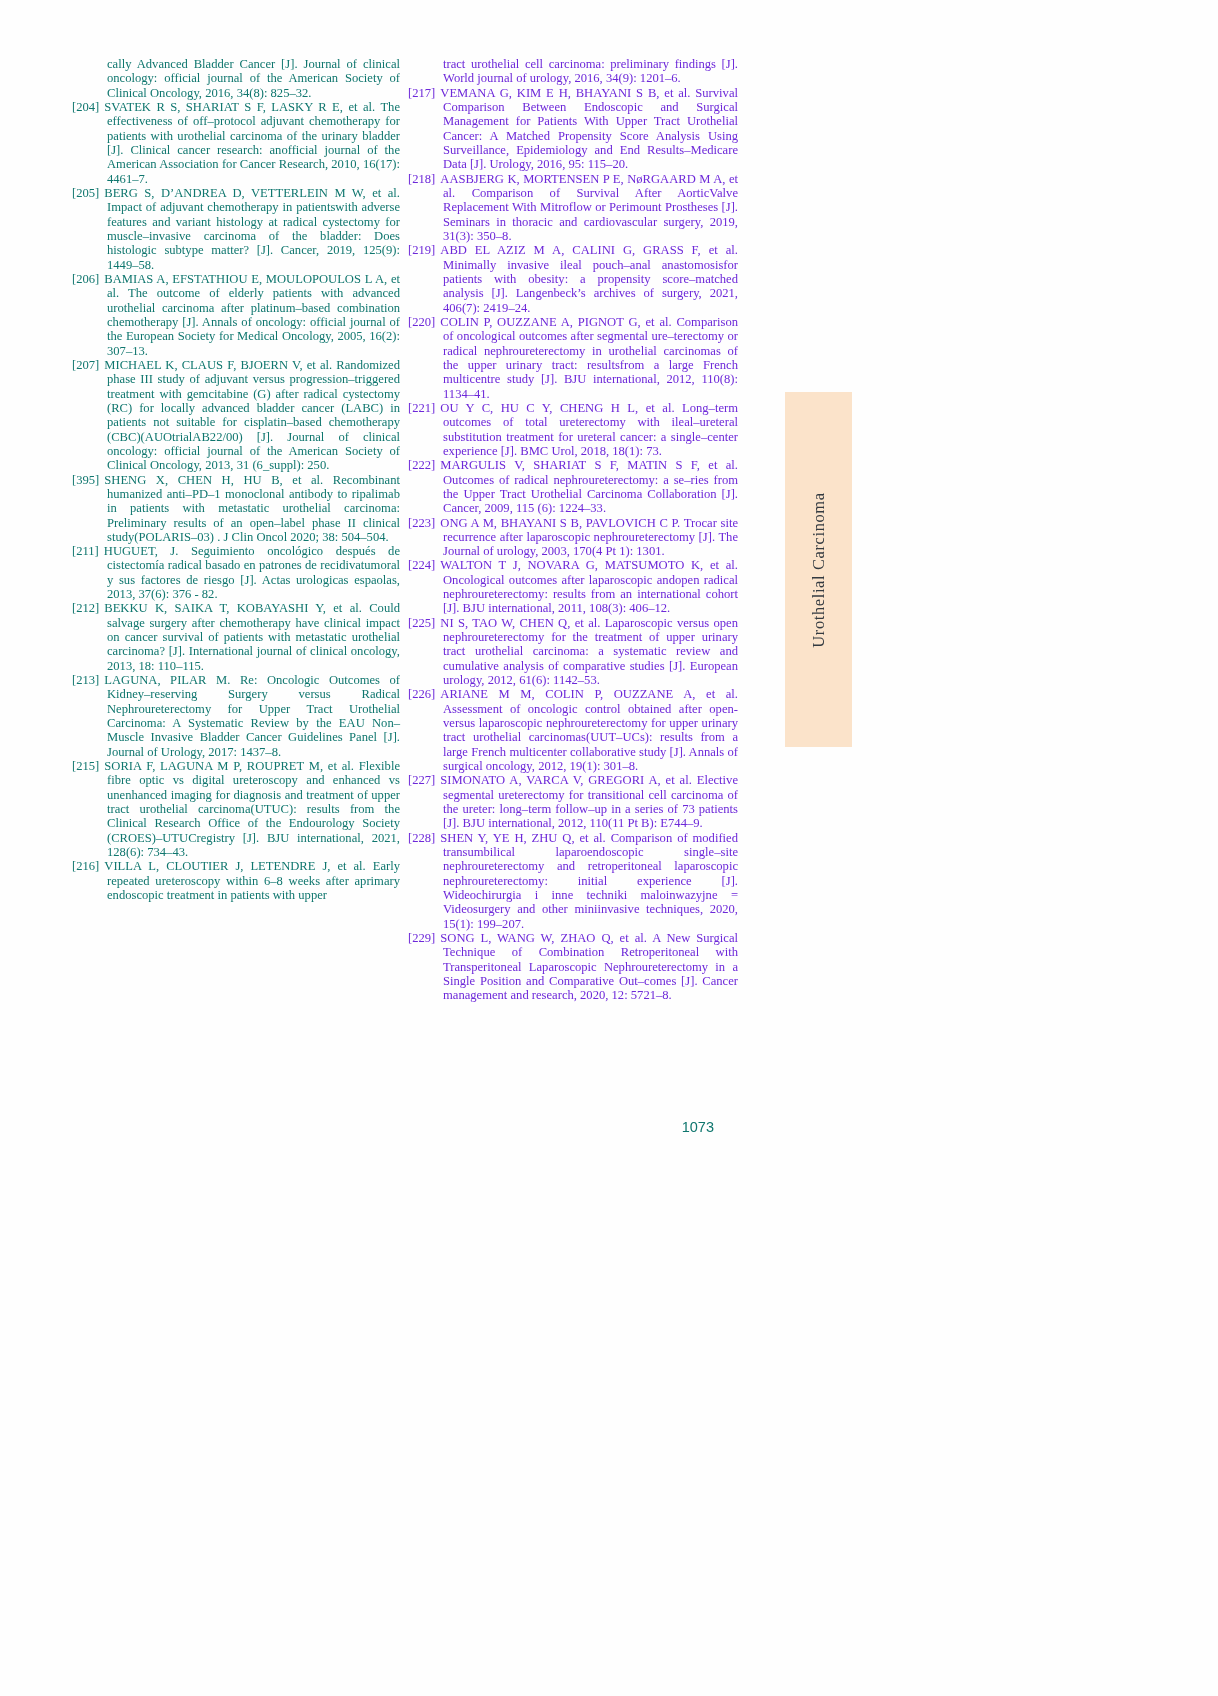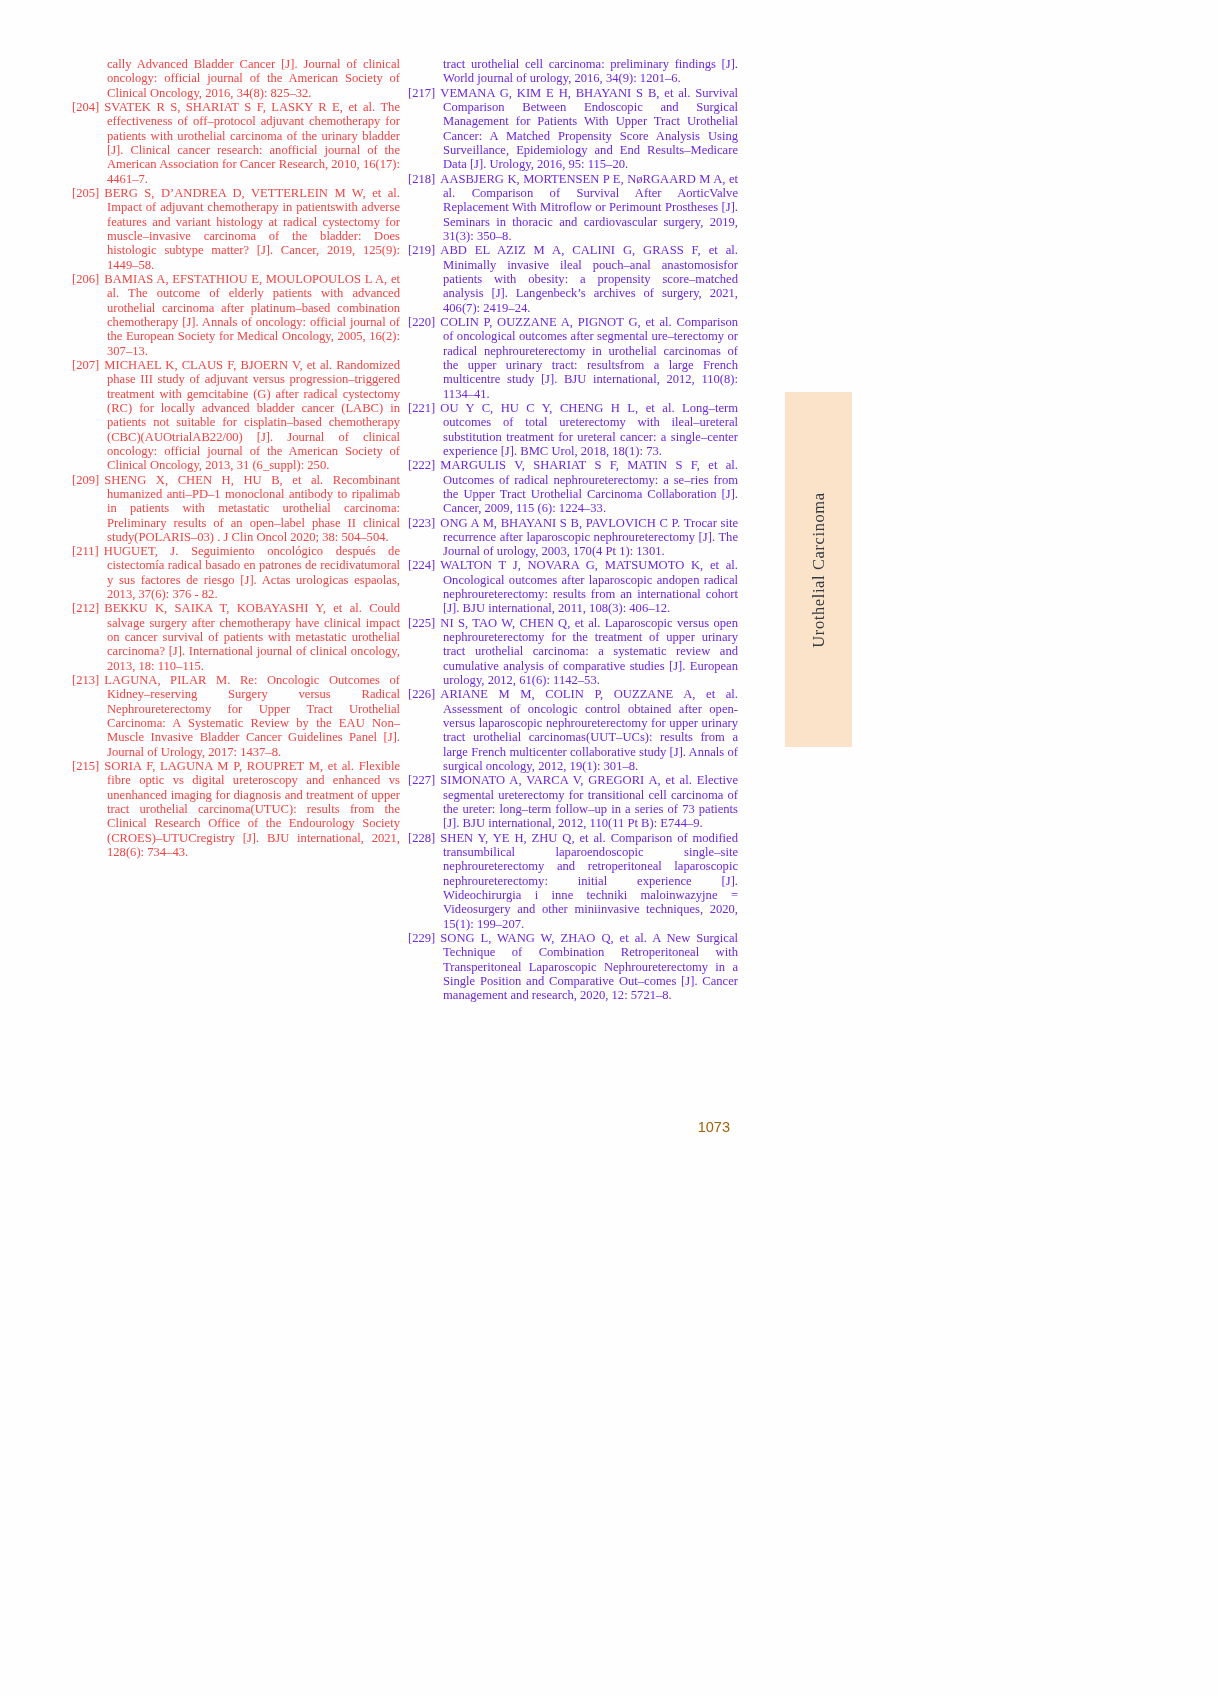--- a/index.html
+++ b/index.html
@@ -39,43 +39,44 @@
   .side-tab-label {
     transform: rotate(-90deg);
     white-space: nowrap;
     font-size: 16.5px;
     letter-spacing: 0.6px;
     color: #333a40;
     font-family: "Liberation Serif", serif;
   }
   .page-number {
     position: absolute;
-    left: 424px; top: 1119px;
+    left: 408px; top: 1119px;
     width: 306px;
     text-align: right;
     font-size: 14.5px;
-    color: #a16207;
+    color: #0f766e;
     font-family: "Liberation Sans", sans-serif;
   }
 </style>
 </head>
 <body>
 
 <div class="page">
-  <div class="col col-left" style="color: #ef4444;">
+  <div class="col col-left" style="color: #0f766e;">
       <div class="ref cont"><span>cally Advanced Bladder Cancer [J]. Journal of clinical oncology: official journal of the American Society of Clinical Oncology, 2016, 34(8): 825–32.</span></div>
       <div class="ref"><span class="ref-num">[204]</span><span>SVATEK R S, SHARIAT S F, LASKY R E, et al. The effectiveness of off–protocol adjuvant chemotherapy for patients with urothelial carcinoma of the urinary bladder [J]. Clinical cancer research: anofficial journal of the American Association for Cancer Research, 2010, 16(17): 4461–7.</span></div>
       <div class="ref"><span class="ref-num">[205]</span><span>BERG S, D’ANDREA D, VETTERLEIN M W, et al. Impact of adjuvant chemotherapy in patientswith adverse features and variant histology at radical cystectomy for muscle–invasive carcinoma of the bladder: Does histologic subtype matter? [J]. Cancer, 2019, 125(9): 1449–58.</span></div>
       <div class="ref"><span class="ref-num">[206]</span><span>BAMIAS A, EFSTATHIOU E, MOULOPOULOS L A, et al. The outcome of elderly patients with advanced urothelial carcinoma after platinum–based combination chemotherapy [J]. Annals of oncology: official journal of the European Society for Medical Oncology, 2005, 16(2): 307–13.</span></div>
       <div class="ref"><span class="ref-num">[207]</span><span>MICHAEL K, CLAUS F, BJOERN V, et al. Randomized phase III study of adjuvant versus progression–triggered treatment with gemcitabine (G) after radical cystectomy (RC) for locally advanced bladder cancer (LABC) in patients not suitable for cisplatin–based chemotherapy (CBC)(AUOtrialAB22/00) [J]. Journal of clinical oncology: official journal of the American Society of Clinical Oncology, 2013, 31 (6_suppl): 250.</span></div>
-      <div class="ref"><span class="ref-num">[209]</span><span>SHENG X, CHEN H, HU B, et al. Recombinant humanized anti–PD–1 monoclonal antibody to ripalimab in patients with metastatic urothelial carcinoma: Preliminary results of an open–label phase II clinical study(POLARIS–03) . J Clin Oncol 2020; 38: 504–504.</span></div>
+      <div class="ref"><span class="ref-num">[395]</span><span>SHENG X, CHEN H, HU B, et al. Recombinant humanized anti–PD–1 monoclonal antibody to ripalimab in patients with metastatic urothelial carcinoma: Preliminary results of an open–label phase II clinical study(POLARIS–03) . J Clin Oncol 2020; 38: 504–504.</span></div>
       <div class="ref"><span class="ref-num">[211]</span><span>HUGUET, J. Seguimiento oncológico después de cistectomía radical basado en patrones de recidivatumoral y sus factores de riesgo [J]. Actas urologicas espaolas, 2013, 37(6): 376 - 82.</span></div>
       <div class="ref"><span class="ref-num">[212]</span><span>BEKKU K, SAIKA T, KOBAYASHI Y, et al. Could salvage surgery after chemotherapy have clinical impact on cancer survival of patients with metastatic urothelial carcinoma? [J]. International journal of clinical oncology, 2013, 18: 110–115.</span></div>
       <div class="ref"><span class="ref-num">[213]</span><span>LAGUNA, PILAR M. Re: Oncologic Outcomes of Kidney–reserving Surgery versus Radical Nephroureterectomy for Upper Tract Urothelial Carcinoma: A Systematic Review by the EAU Non–Muscle Invasive Bladder Cancer Guidelines Panel [J]. Journal of Urology, 2017: 1437–8.</span></div>
       <div class="ref"><span class="ref-num">[215]</span><span>SORIA F, LAGUNA M P, ROUPRET M, et al. Flexible fibre optic vs digital ureteroscopy and enhanced vs unenhanced imaging for diagnosis and treatment of upper tract urothelial carcinoma(UTUC): results from the Clinical Research Office of the Endourology Society (CROES)–UTUCregistry [J]. BJU international, 2021, 128(6): 734–43.</span></div>
+      <div class="ref"><span class="ref-num">[216]</span><span>VILLA L, CLOUTIER J, LETENDRE J, et al. Early repeated ureteroscopy within 6–8 weeks after aprimary endoscopic treatment in patients with upper</span></div>
     </div>
   <div class="col col-right" style="color: #6d28d9;">
       <div class="ref cont"><span>tract urothelial cell carcinoma: preliminary findings [J]. World journal of urology, 2016, 34(9): 1201–6.</span></div>
       <div class="ref"><span class="ref-num">[217]</span><span>VEMANA G, KIM E H, BHAYANI S B, et al. Survival Comparison Between Endoscopic and Surgical Management for Patients With Upper Tract Urothelial Cancer: A Matched Propensity Score Analysis Using Surveillance, Epidemiology and End Results–Medicare Data [J]. Urology, 2016, 95: 115–20.</span></div>
       <div class="ref"><span class="ref-num">[218]</span><span>AASBJERG K, MORTENSEN P E, NøRGAARD M A, et al. Comparison of Survival After AorticValve Replacement With Mitroflow or Perimount Prostheses [J]. Seminars in thoracic and cardiovascular surgery, 2019, 31(3): 350–8.</span></div>
       <div class="ref"><span class="ref-num">[219]</span><span>ABD EL AZIZ M A, CALINI G, GRASS F, et al. Minimally invasive ileal pouch–anal anastomosisfor patients with obesity: a propensity score–matched analysis [J]. Langenbeck’s archives of surgery, 2021, 406(7): 2419–24.</span></div>
       <div class="ref"><span class="ref-num">[220]</span><span>COLIN P, OUZZANE A, PIGNOT G, et al. Comparison of oncological outcomes after segmental ure–terectomy or radical nephroureterectomy in urothelial carcinomas of the upper urinary tract: resultsfrom a large French multicentre study [J]. BJU international, 2012, 110(8): 1134–41.</span></div>
       <div class="ref"><span class="ref-num">[221]</span><span>OU Y C, HU C Y, CHENG H L, et al. Long–term outcomes of total ureterectomy with ileal–ureteral substitution treatment for ureteral cancer: a single–center experience [J]. BMC Urol, 2018, 18(1): 73.</span></div>
       <div class="ref"><span class="ref-num">[222]</span><span>MARGULIS V, SHARIAT S F, MATIN S F, et al. Outcomes of radical nephroureterectomy: a se–ries from the Upper Tract Urothelial Carcinoma Collaboration [J]. Cancer, 2009, 115 (6): 1224–33.</span></div>
       <div class="ref"><span class="ref-num">[223]</span><span>ONG A M, BHAYANI S B, PAVLOVICH C P. Trocar site recurrence after laparoscopic nephroureterectomy [J]. The Journal of urology, 2003, 170(4 Pt 1): 1301.</span></div>

